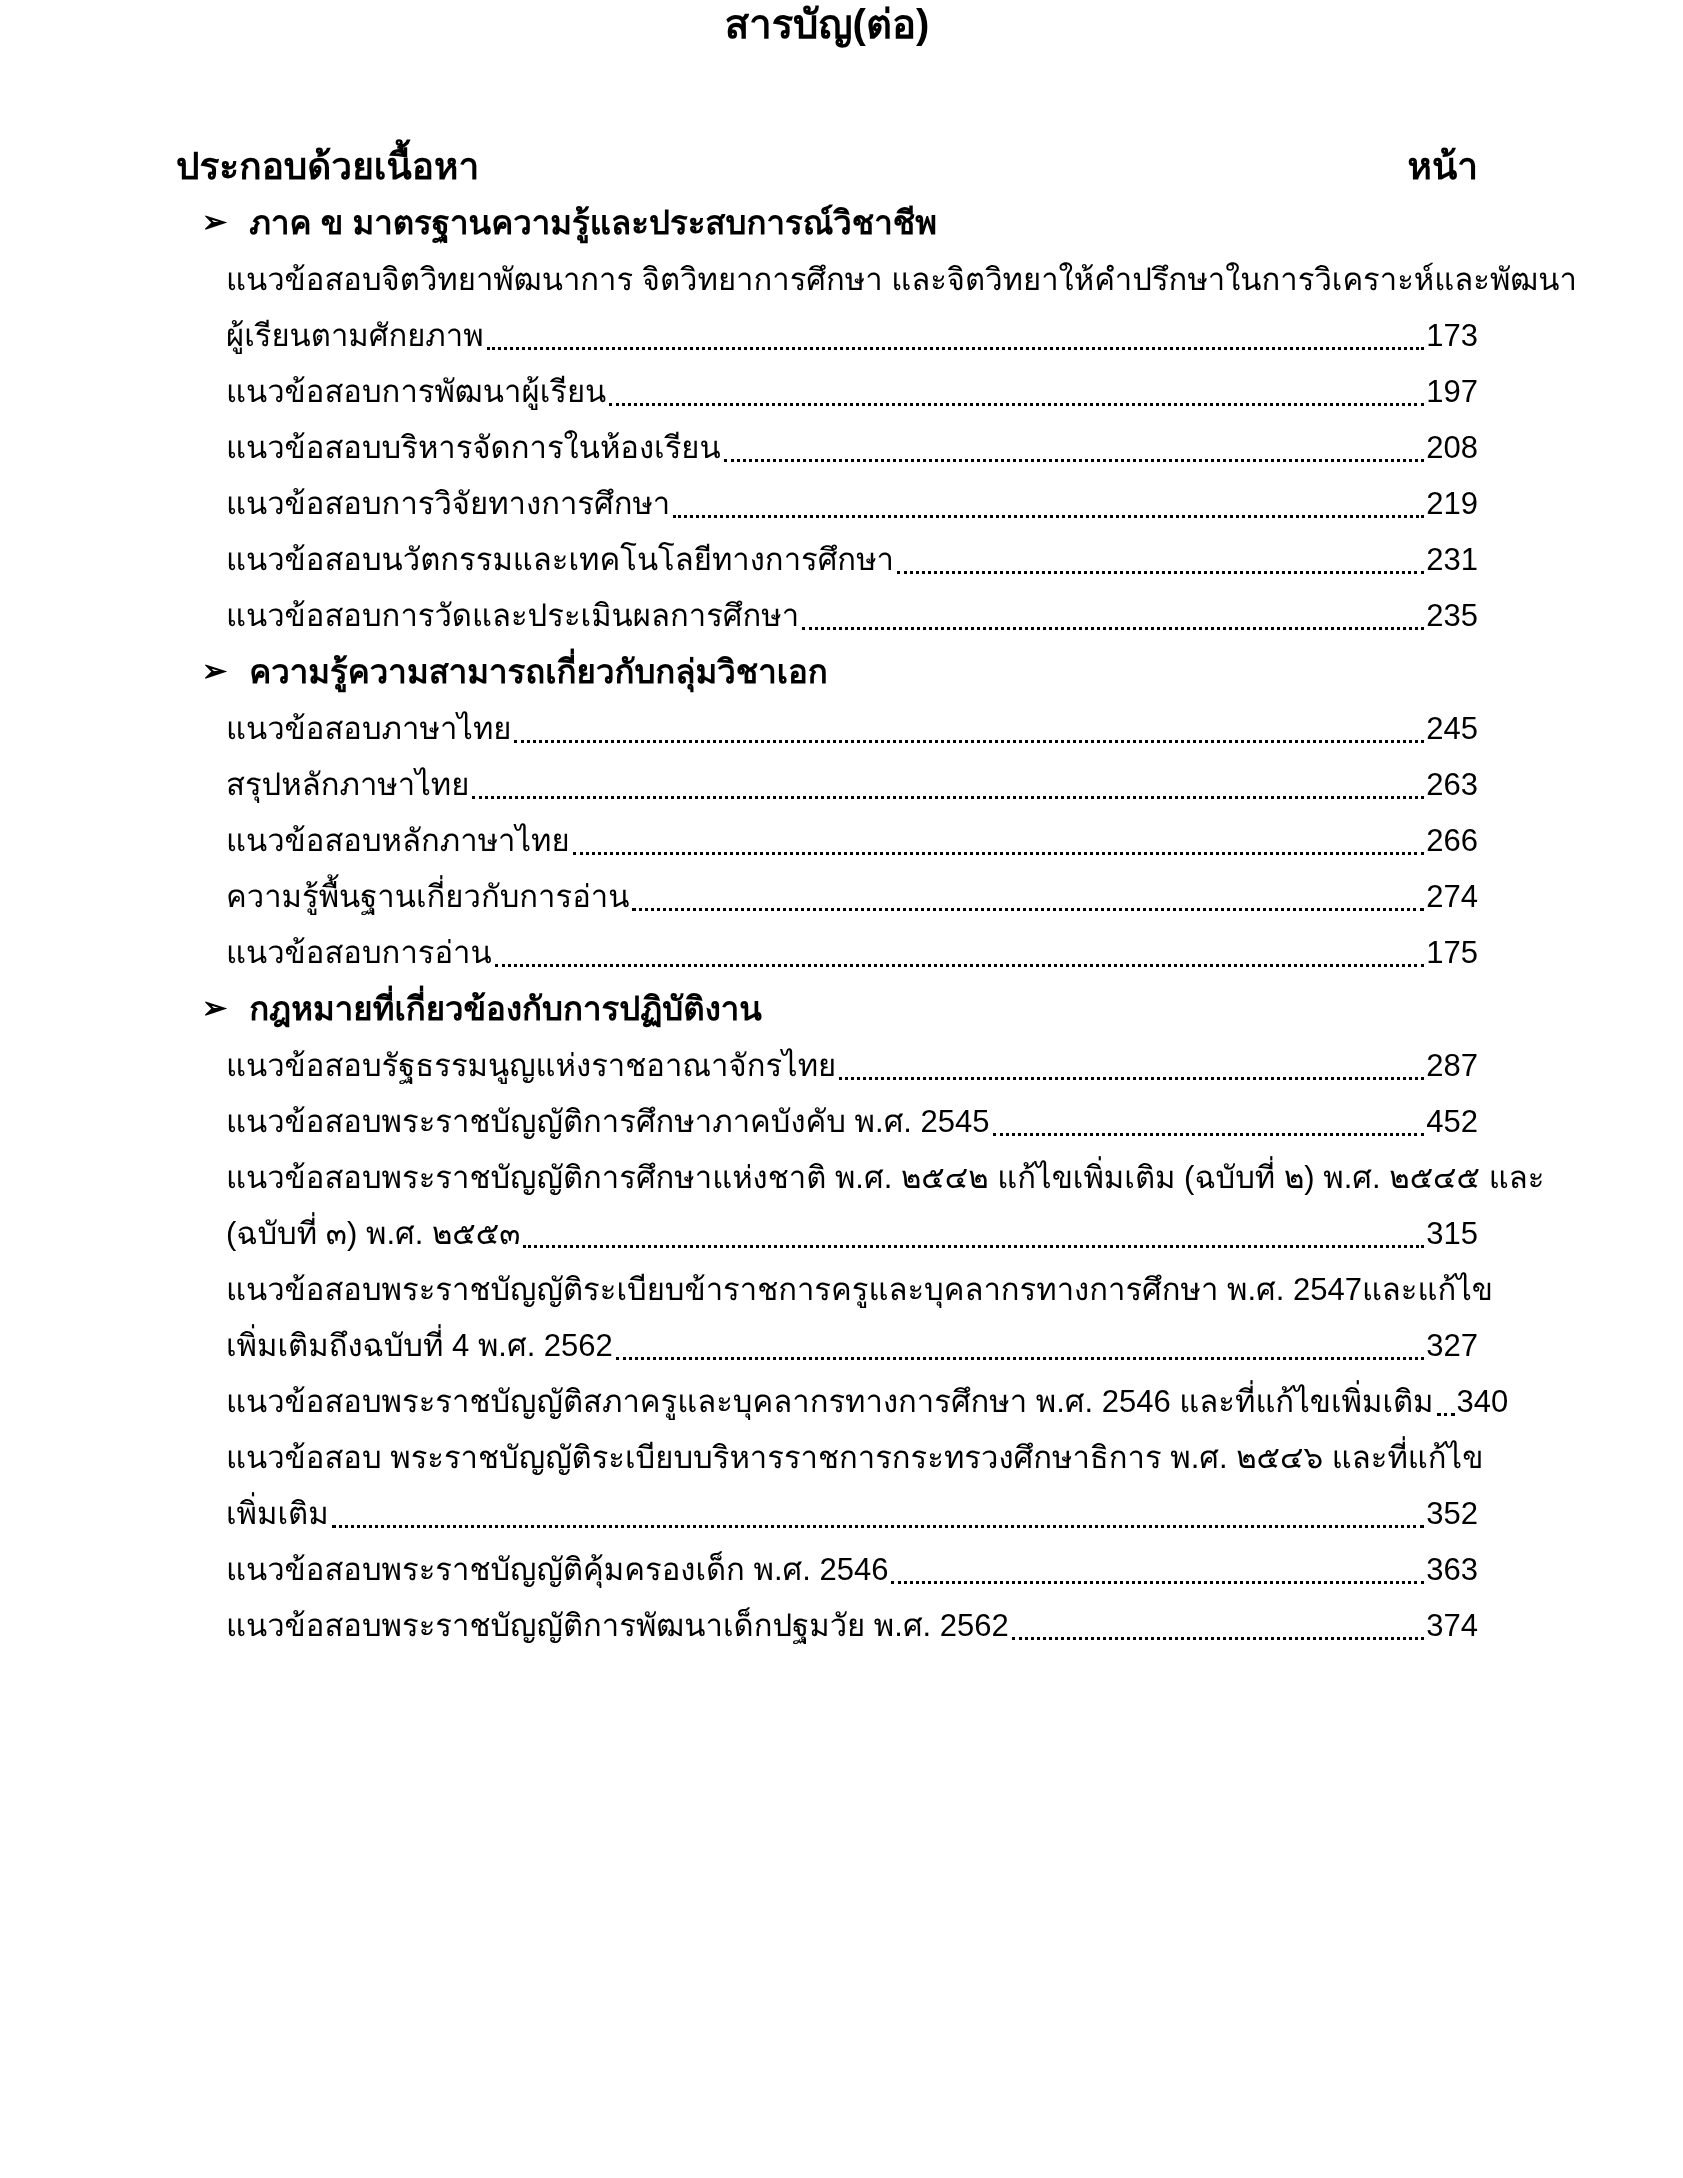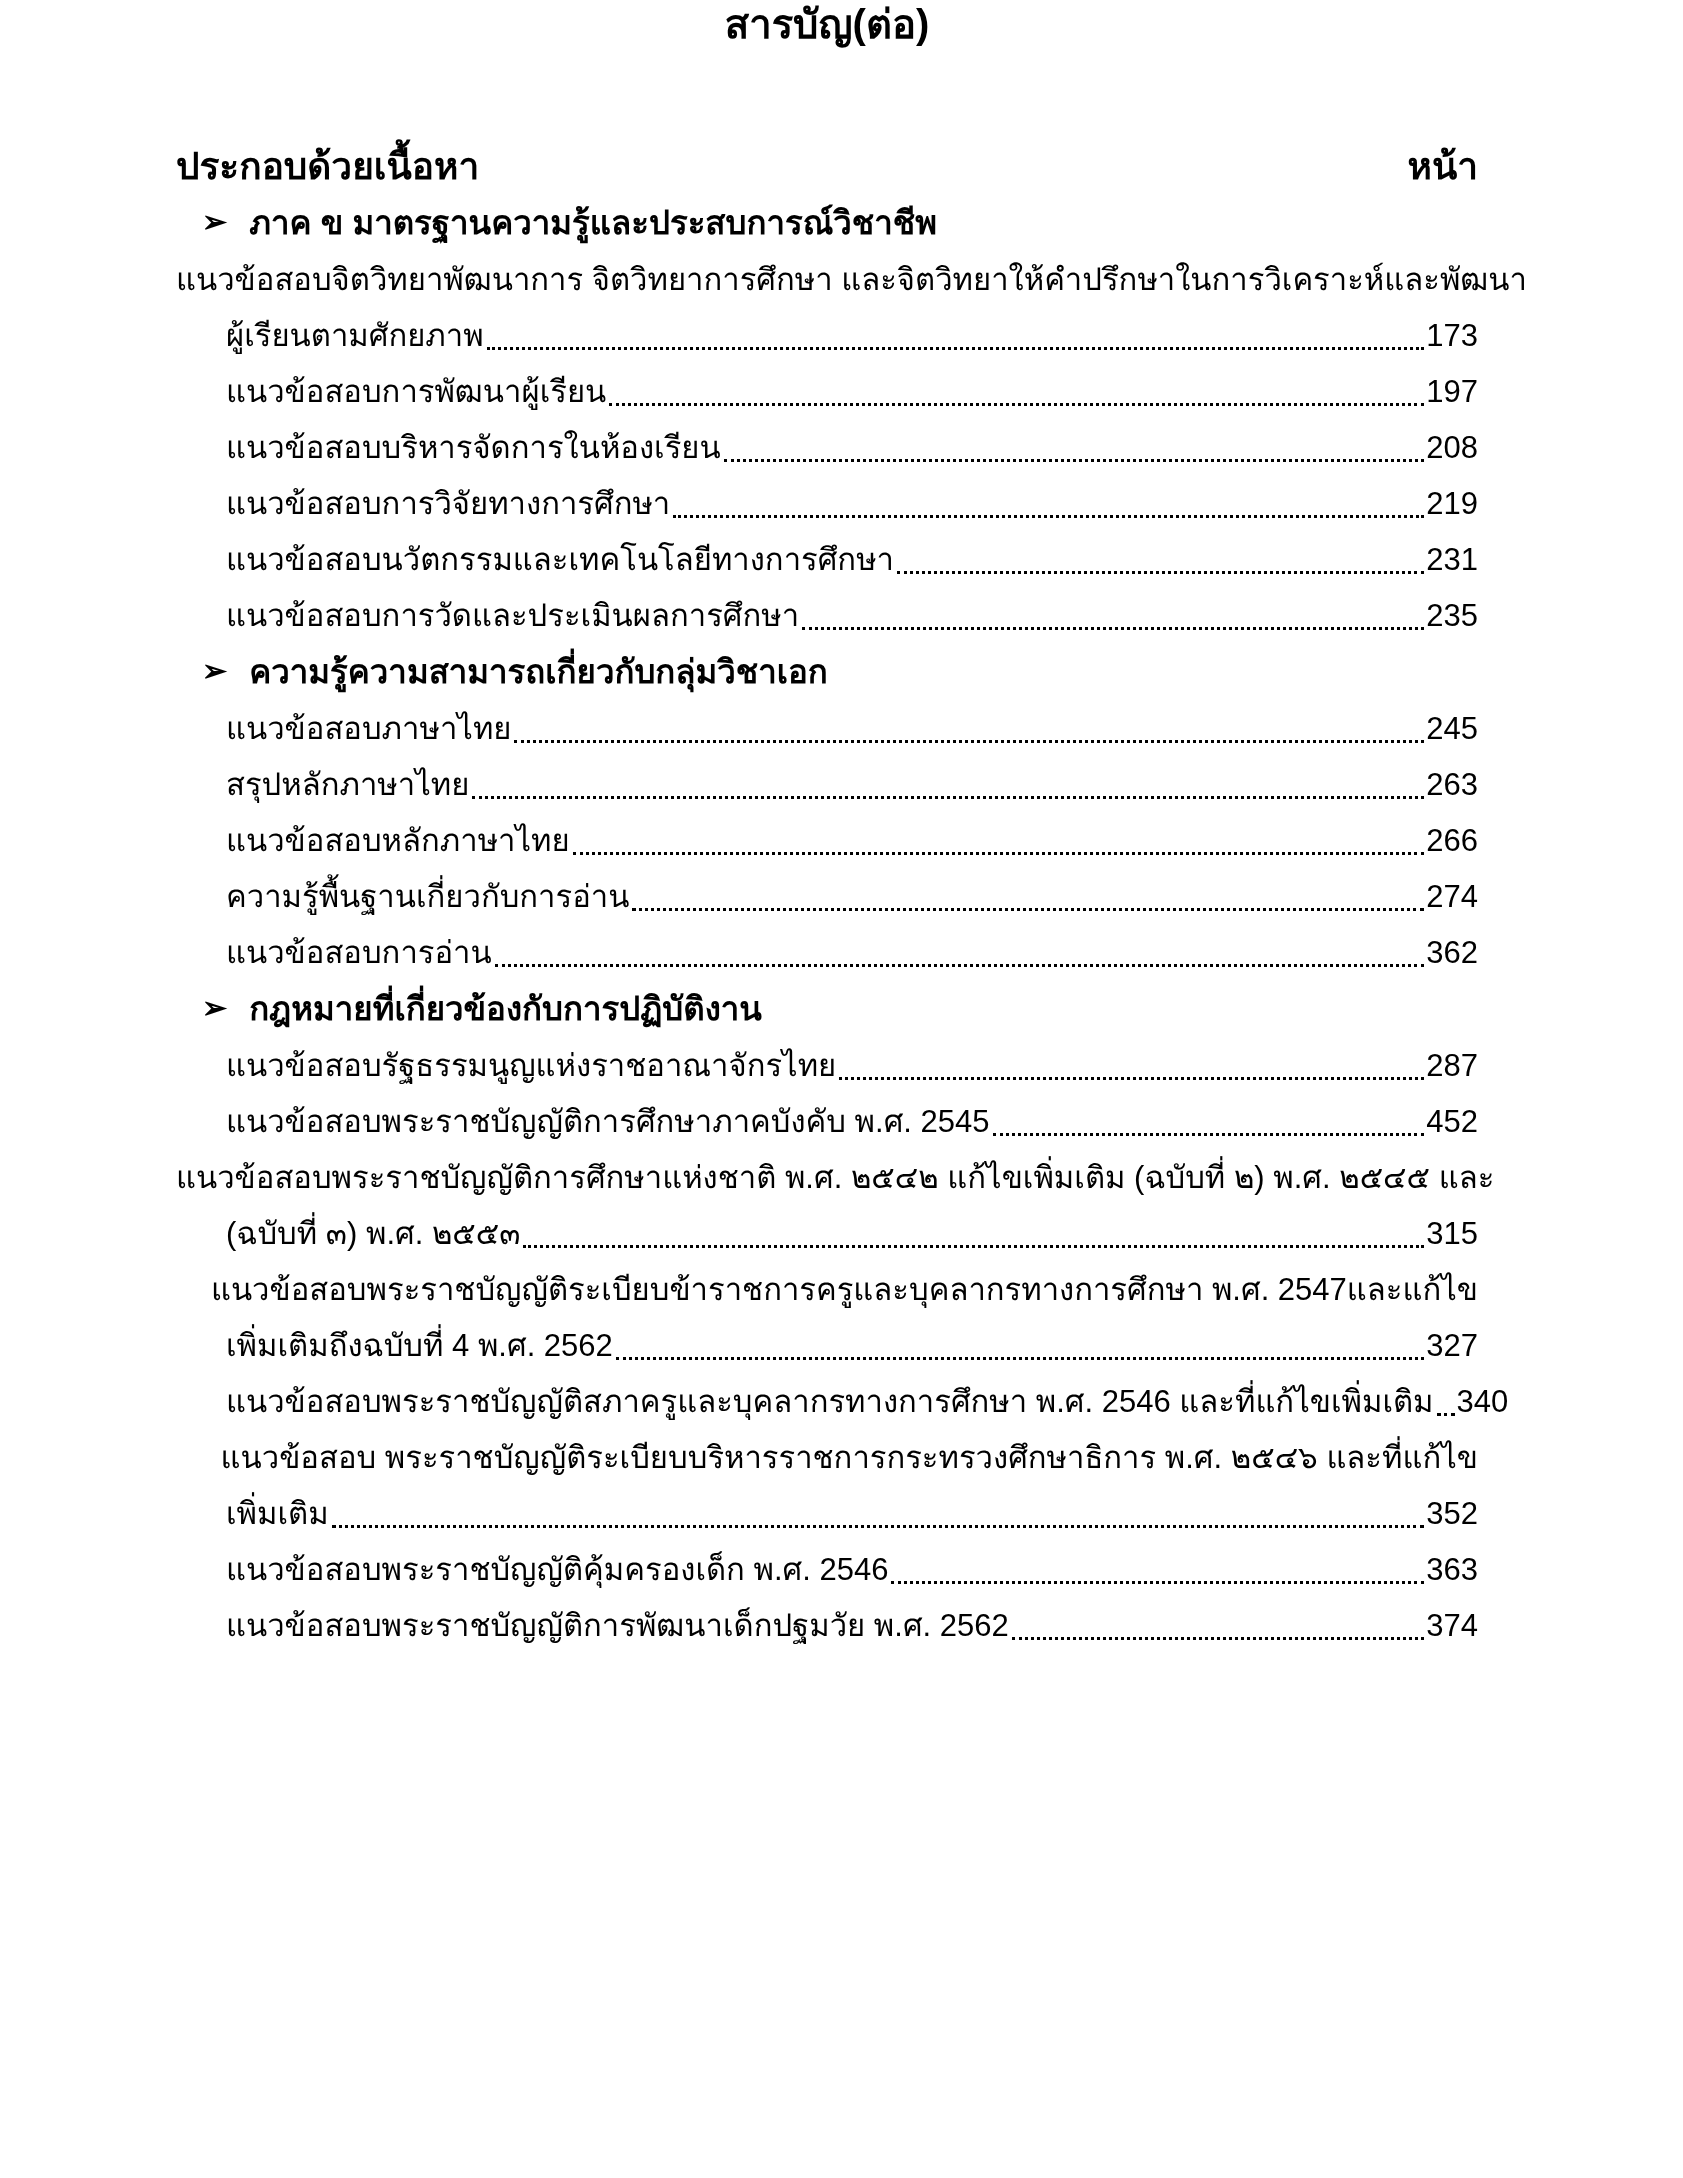--- a/index.html
+++ b/index.html
@@ -41,23 +41,23 @@
     font-weight: bold;
     line-height: 56px;
     white-space: nowrap;
   }
   .section-heading .bullet {
     font-size: 30px;
     margin-right: 22px;
     transform: translateY(-2px);
   }
   .entry-wrap {
+    margin-left: 50px;
     line-height: 56px;
     white-space: nowrap;
-    text-align: right;
   }
   .entry {
     margin-left: 50px;
     display: flex;
     line-height: 56px;
   }
   .entry .lbl { flex: 0 0 auto; white-space: nowrap; }
   .entry .dots {
     flex: 1 1 auto;
     min-width: 18px;
@@ -132,21 +132,21 @@
         <span class="pg">266</span>
       </div>
       <div class="entry">
         <span class="lbl">ความรู้พื้นฐานเกี่ยวกับการอ่าน</span>
         <span class="dots"></span>
         <span class="pg">274</span>
       </div>
       <div class="entry">
         <span class="lbl">แนวข้อสอบการอ่าน</span>
         <span class="dots"></span>
-        <span class="pg">362</span>
+        <span class="pg">175</span>
       </div>
       <div class="section-heading">
         <span class="bullet">➢</span>
         <span>กฎหมายที่เกี่ยวข้องกับการปฏิบัติงาน</span>
       </div>
       <div class="entry">
         <span class="lbl">แนวข้อสอบรัฐธรรมนูญแห่งราชอาณาจักรไทย</span>
         <span class="dots"></span>
         <span class="pg">287</span>
       </div>

